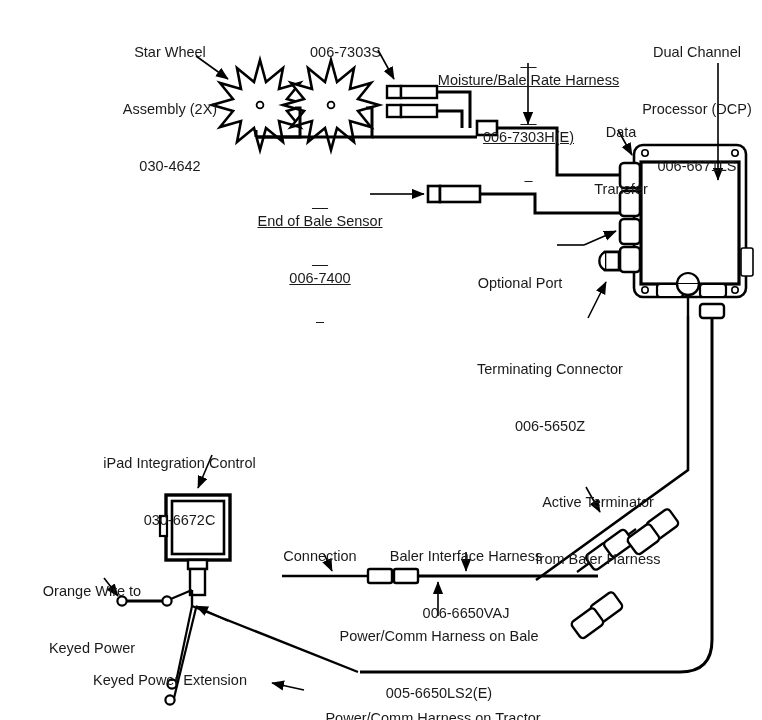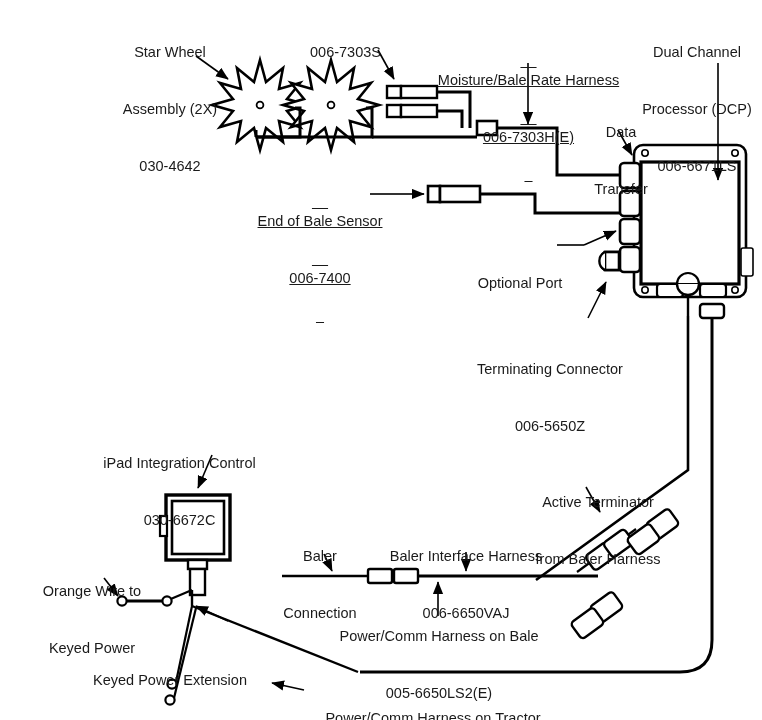--- a/index.html
+++ b/index.html
@@ -259,21 +259,20 @@
     <div>Orange Wire to</div>
     <div>Keyed Power</div>
   </div>
 
   <div class="lbl" style="left:68px; top:633px; width:204px;">
     <div>Keyed Power Extension</div>
     
   </div>
 
   <div class="lbl" style="left:256px; top:509px; width:128px;">
-    <div>Baler</div>
     <div>Connection</div>
   </div>
 
   <div class="lbl" style="left:374px; top:509px; width:184px;">
     <div>Baler Interface Harness</div>
     <div>006-6650VAJ</div>
   </div>
 
   <div class="lbl" style="left:514px; top:455px; width:168px;">
     <div>Active Terminator</div>

